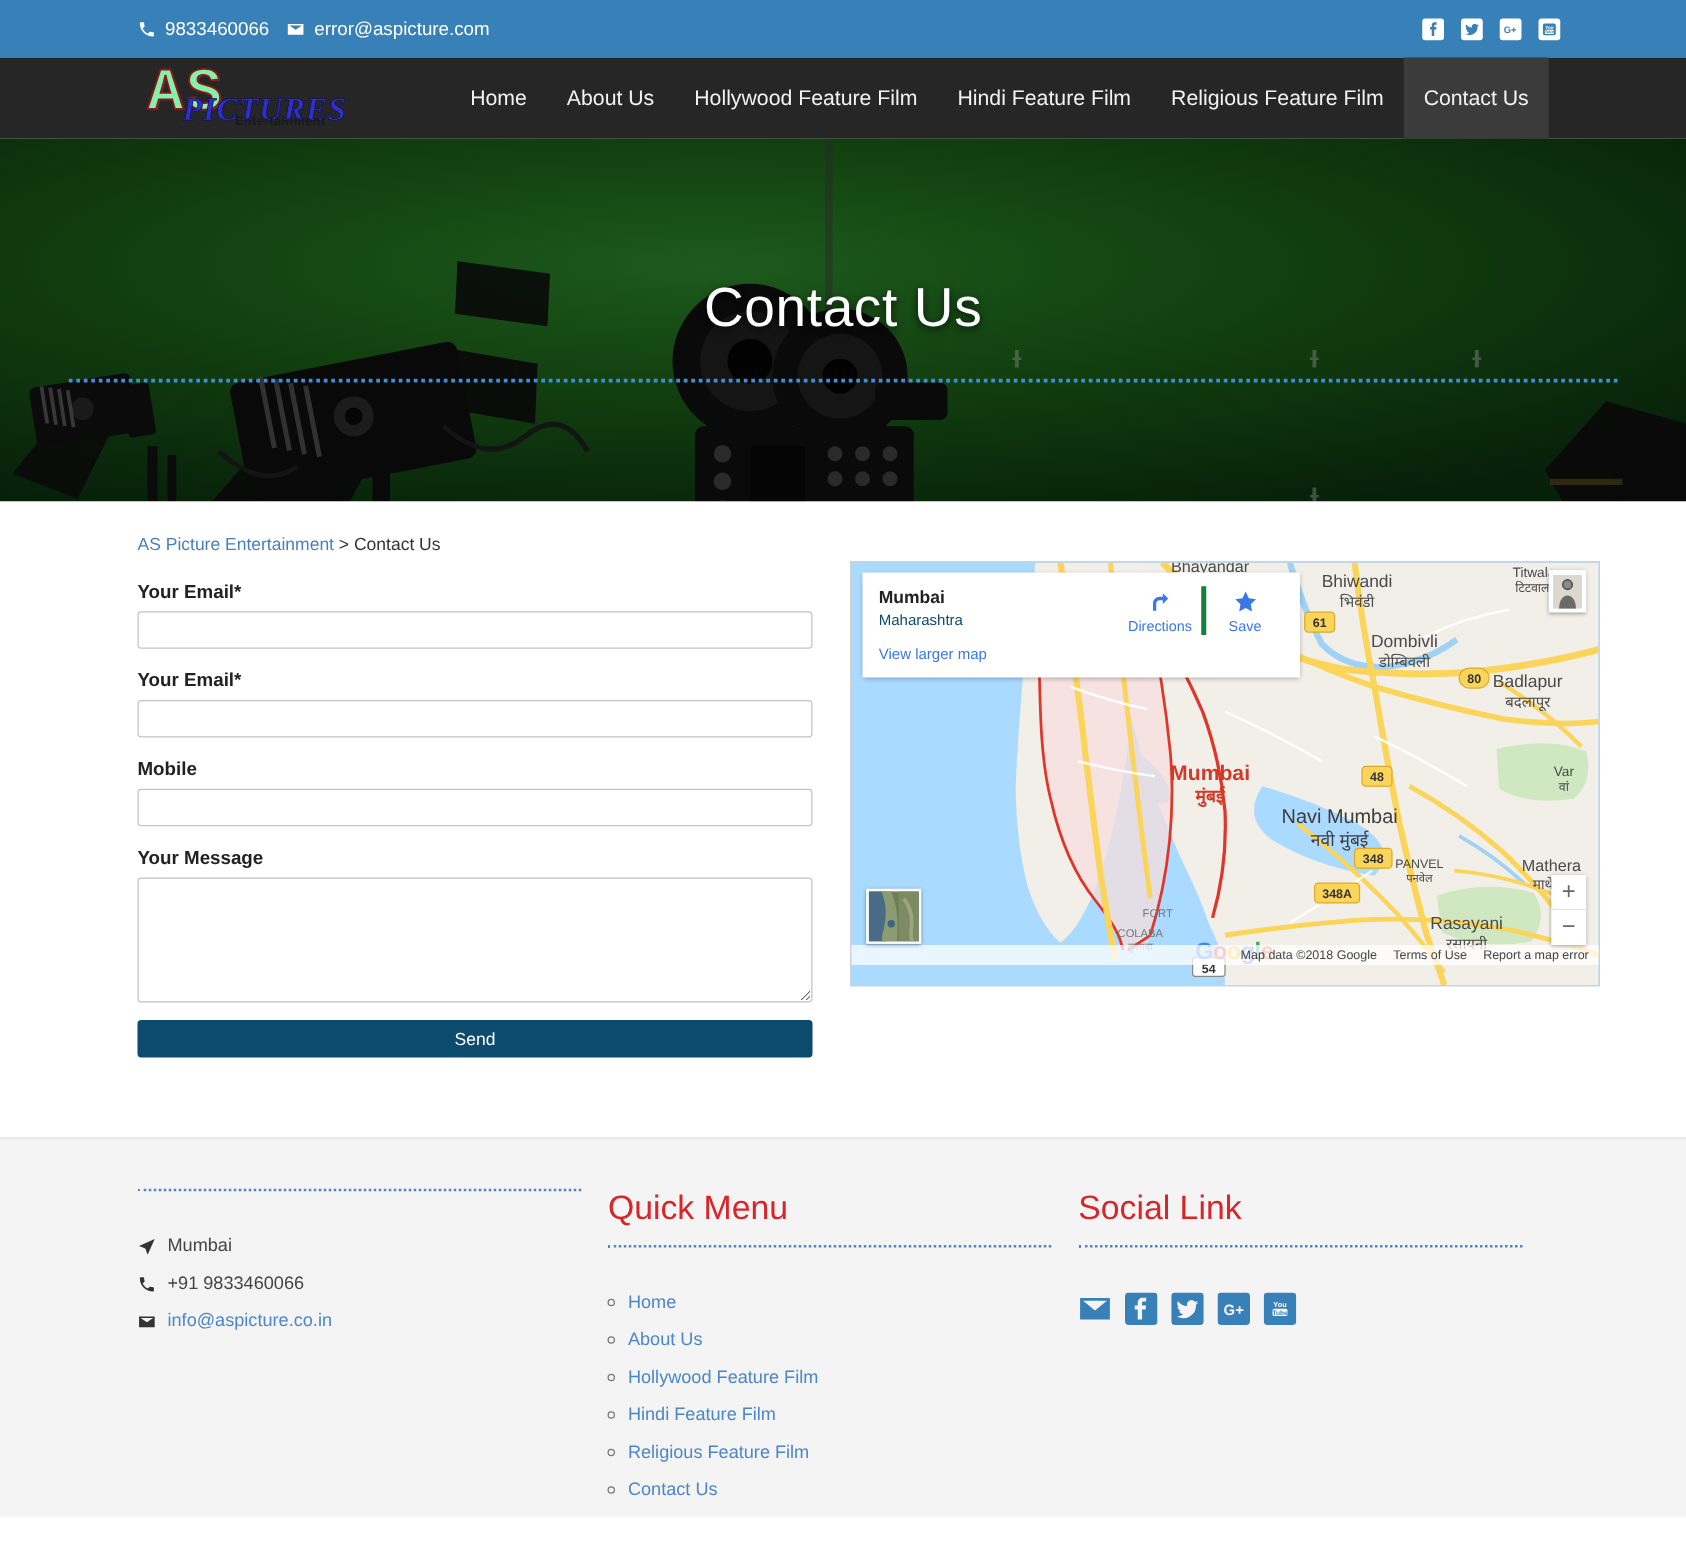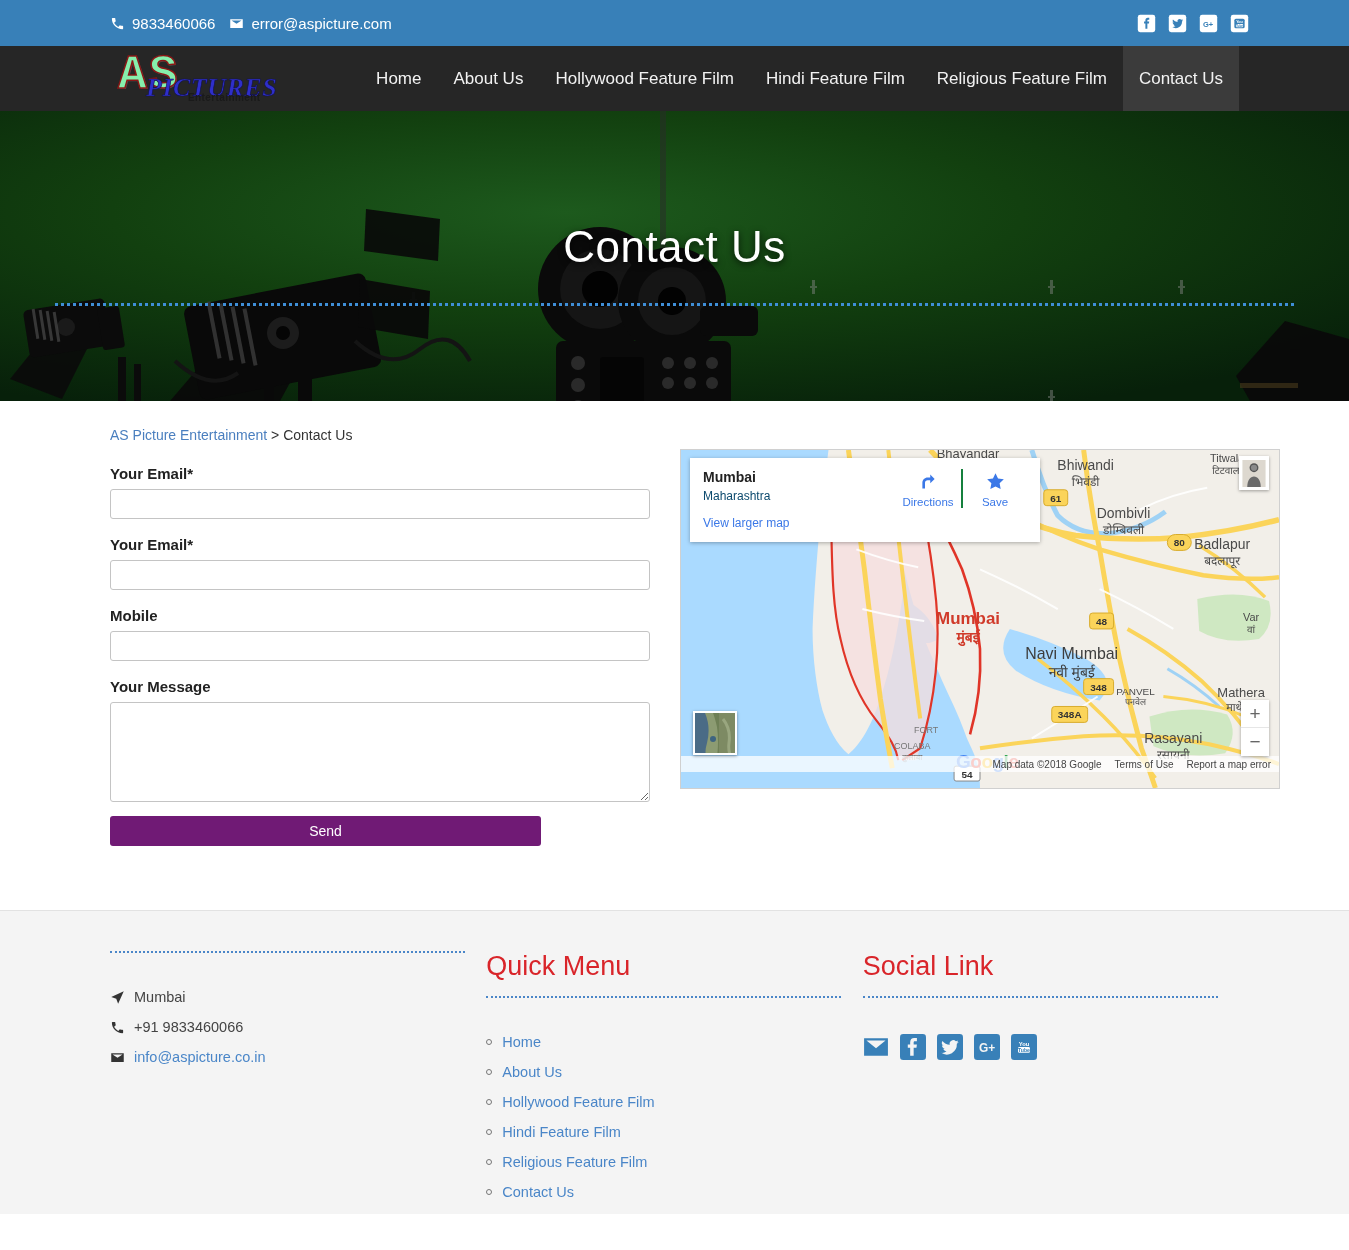--- a/index.html
+++ b/index.html
@@ -142,22 +142,22 @@
     border-radius: 3px;
     background: #fff;
     font-size: 14px;
     padding: 6px 8px;
     font-family: "Liberation Sans", sans-serif;
     resize: vertical;
     margin-bottom: 14px;
     display: block;
   }
   .send-btn {
-    width: 431px; height: 30px;
-    background: #701a75;
+    width: 540px; height: 30px;
+    background: #0c4a6e;
     border: none; border-radius: 3px;
     color: #fff; font-size: 14px;
     font-family: "Liberation Sans", sans-serif;
     cursor: pointer;
   }
 
   
   .col-right { width: 600px; padding-top: 22px; }
   .map {
     position: relative;
@@ -180,21 +180,21 @@
   .mc-left { flex: 1; }
   .mc-title { font-size: 14px; font-weight: bold; color: #222; }
   .mc-sub { font-size: 12px; color: #0c4a6e; margin-top: 4px; }
   .mc-link { font-size: 12px; color: #3b78e7; margin-top: 13px; cursor: pointer; }
   .mc-actions { display: flex; align-items: flex-start; gap: 0; }
   .mc-act {
     width: 66px; text-align: center; cursor: pointer;
     font-size: 11.5px; color: #3b78e7;
     padding-top: 2px;
   }
-  .mc-act + .mc-act { border-left: 2px solid #15803d; }
+  .mc-act + .mc-act { border-left: 4px solid #15803d; }
   .mc-act svg { width: 21px; height: 21px; fill: #3b78e7; display: block; margin: 0 auto 4px; }
   .map-thumb {
     position: absolute; left: 12px; bottom: 33px;
     width: 44px; height: 44px;
     border: 2px solid #fff;
     box-shadow: 0 1px 3px rgba(0,0,0,.4);
     z-index: 10; cursor: pointer; overflow: hidden;
   }
   .map-pegman {
     position: absolute; right: 10px; top: 6px;

